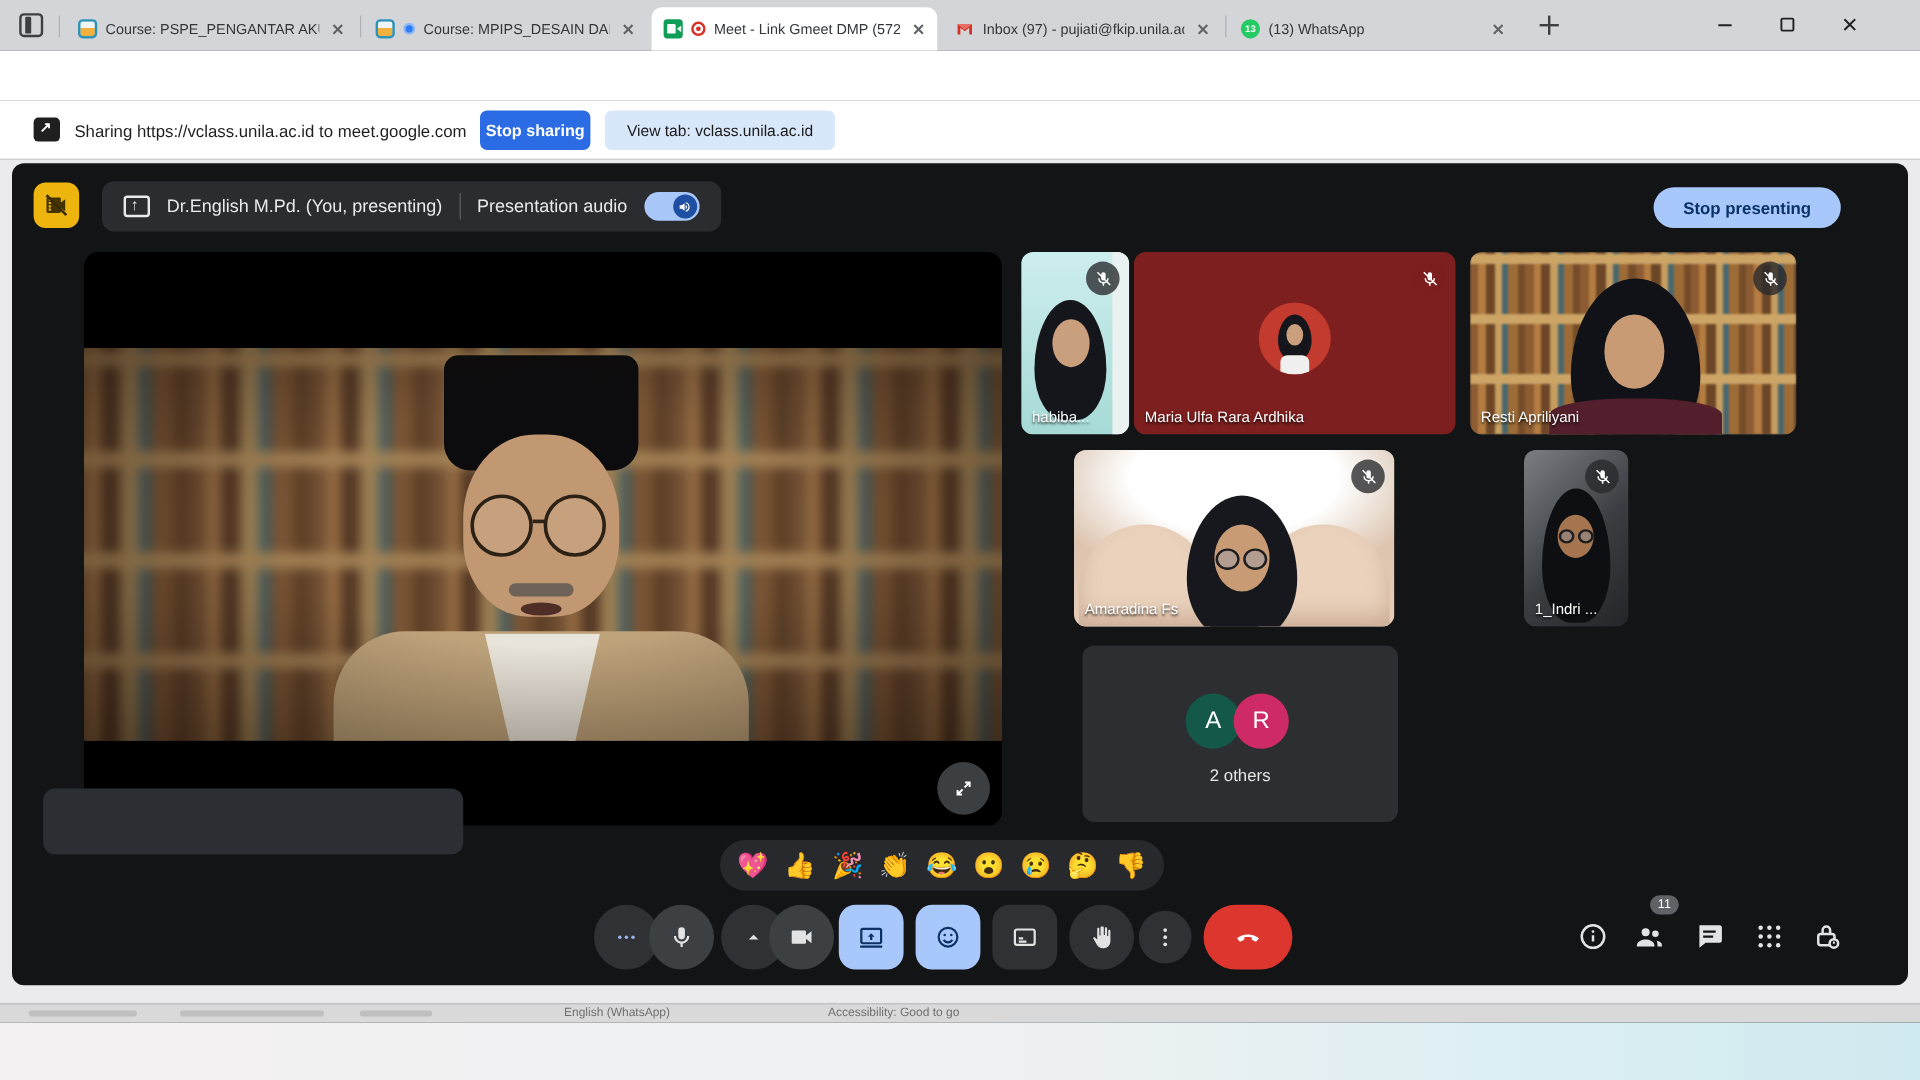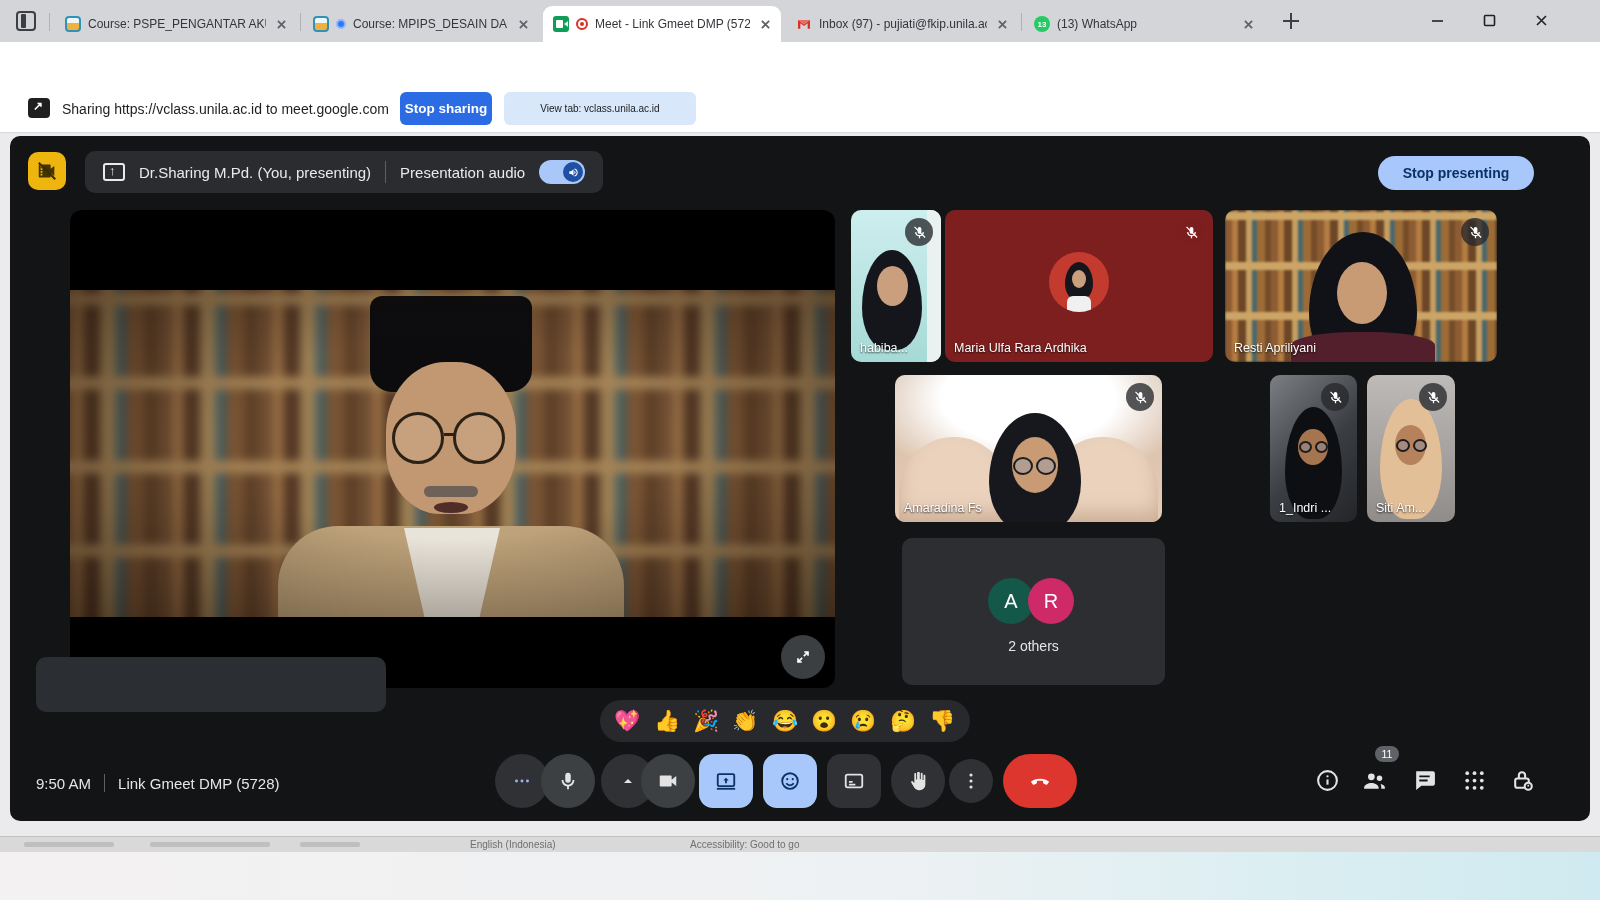--- a/index.html
+++ b/index.html
@@ -45,21 +45,21 @@
   .avatar24::before{content:"";position:absolute;left:7px;top:4px;width:10px;height:10px;border-radius:50%;background:#e8eaed}
   .avatar24::after{content:"";position:absolute;left:2px;top:15px;width:20px;height:12px;border-radius:50%;background:#e8eaed}
   .copilot{width:23px;height:23px;border-radius:50%;background:conic-gradient(#6ee7f5,#7c6ff0,#ef6db0,#f8c64a,#6ee7f5)}
 
   
   .banner{position:absolute;left:0;top:84px;width:1600px;height:49px;background:#fff;border-bottom:1px solid #d9d9d9;display:flex;align-items:center}
   .shareic{position:absolute;left:28px;top:98px;width:22px;height:20px;border-radius:4px;background:#1f1f1f}
   .shareic::after{content:"↗";position:absolute;left:5px;top:1px;color:#fff;font-size:12px;font-weight:bold}
   .bannertxt{position:absolute;left:62px;top:101px;font-size:14px;color:#1f1f1f}
   .btn-stop{position:absolute;left:400px;top:92px;width:92px;height:33px;border-radius:6px;background:#2b6be3;color:#fff;font-size:13.5px;font-weight:bold;display:flex;align-items:center;justify-content:center}
-  .btn-view{position:absolute;left:504px;top:92px;width:192px;height:33px;border-radius:6px;background:#d9e7fb;color:#1b1b1b;font-size:10px;display:flex;align-items:center;justify-content:center}
+  .btn-view{position:absolute;left:504px;top:92px;width:192px;height:33px;border-radius:6px;background:#d9e7fb;color:#1b1b1b;font-size:13px;display:flex;align-items:center;justify-content:center}
 
   
   .page{position:absolute;left:0;top:133px;width:1600px;height:703px;background:#ebebed}
   .meet{position:absolute;left:10px;top:3px;width:1580px;height:685px;background:#131416;border-radius:10px;overflow:hidden}
 
   .ybadge{position:absolute;left:18px;top:16px;width:38px;height:38px;border-radius:10px;background:#efb50f;display:flex;align-items:center;justify-content:center;color:#3a2d00}
   .ybadge svg{width:22px;height:22px}
   .toppill{position:absolute;left:75px;top:15px;height:42px;border-radius:10px;background:#2a2c2f;display:flex;align-items:center;gap:14px;padding:0 18px;color:#e8eaed;font-size:15px}
   .presic{width:22px;height:18px;border:2px solid #e8eaed;border-radius:3px;position:relative;flex:none}
   .presic::after{content:"↑";position:absolute;left:4px;top:-2px;font-size:13px;font-weight:bold;color:#e8eaed}
@@ -285,21 +285,21 @@
 
       <div class="ybadge">
         <svg viewBox="0 0 24 24">
             <path fill="currentColor" d="M4 5h11a1 1 0 0 1 1 1v3.5l4-3v11l-4-3V18a1 1 0 0 1-1 1H4a1 1 0 0 1-1-1V6a1 1 0 0 1 1-1z" opacity=".95"></path>
             <path stroke="#efb50f" stroke-width="2" d="M5 7h2M5 10h2M5 13h2M5 16h2"></path>
             <path stroke="currentColor" stroke-width="2.4" d="M3 3l18 18"></path>
           </svg>
       </div>
       <div class="toppill">
         <span class="presic"></span>
-        <span>Dr.Sharing M.Pd. (You, presenting)</span>
+        <span>Dr.English M.Pd. (You, presenting)</span>
         <span class="vsep"></span>
         <span>Presentation audio</span>
         <span class="tg">
             <i>
               <svg viewBox="0 0 24 24">
                 <path d="M3 9v6h4l5 4V5L7 9zm13.5 3a4.5 4.5 0 0 0-2.5-4v8a4.5 4.5 0 0 0 2.5-4zm-2.5-8.8v2.1a7 7 0 0 1 0 13.4v2.1a9 9 0 0 0 0-17.6z"></path>
               </svg>
             </i>
           </span>
       </div>
@@ -401,36 +401,20 @@
           </div>
         <div class="micoff">
             <svg viewBox="0 0 24 24">
               <path d="M12 14a3 3 0 0 0 3-3V6a3 3 0 0 0-6 0v5a3 3 0 0 0 3 3zm5-3a5 5 0 0 1-10 0H5a7 7 0 0 0 6 6.9V21h2v-3.1A7 7 0 0 0 19 11z"></path>
               <path stroke="#fff" stroke-width="2" d="M4 3l17 17"></path>
             </svg>
           </div>
         <div class="nm">1_Indri ...</div>
       </div>
 
-      <div class="vtile" style="left:1357px;top:239px;width:88px;height:147px">
-        <div class="bg bg-siti"></div>
-        <div class="hj" style="left:13px;top:24px;width:62px;height:120px;background:#e3bf97"></div>
-        <div class="fc" style="left:28px;top:50px;width:31px;height:40px;background:#b5825c"></div>
-        <div class="gl" style="left:29px;top:64px">
-            <i style="width:14px;height:13px"></i>
-            <i style="width:14px;height:13px"></i>
-          </div>
-        <div class="micoff">
-            <svg viewBox="0 0 24 24">
-              <path d="M12 14a3 3 0 0 0 3-3V6a3 3 0 0 0-6 0v5a3 3 0 0 0 3 3zm5-3a5 5 0 0 1-10 0H5a7 7 0 0 0 6 6.9V21h2v-3.1A7 7 0 0 0 19 11z"></path>
-              <path stroke="#fff" stroke-width="2" d="M4 3l17 17"></path>
-            </svg>
-          </div>
-        <div class="nm">Siti Am...</div>
-      </div>
 
       <div class="vtile" style="left:892px;top:402px;width:263px;height:147px">
         <div class="bg bg-others"></div>
         <div class="avc" style="left:86px;top:40px;width:46px;height:46px;background:#14584a">A</div>
         <div class="avc" style="left:126px;top:40px;width:46px;height:46px;background:#cd2a67">R</div>
         <div class="others-lbl">2 others</div>
       </div>
 
 
       <div class="ebar">
@@ -438,25 +422,20 @@
         <span>👍</span>
         <span>🎉</span>
         <span>👏</span>
         <span>😂</span>
         <span>😮</span>
         <span>😢</span>
         <span>🤔</span>
         <span>👎</span>
       </div>
 
-      <div class="meetclock">
-        <span>9:50 AM</span>
-        <span class="dv"></span>
-        <span>Link Gmeet DMP (5728)</span>
-      </div>
 
       <div class="cbtn" style="left:485px">
           <svg viewBox="0 0 24 24">
             <circle cx="6" cy="12" r="1.6" fill="#9ab4f0"></circle>
             <circle cx="12" cy="12" r="1.6" fill="#9ab4f0"></circle>
             <circle cx="18" cy="12" r="1.6" fill="#9ab4f0"></circle>
           </svg>
         </div>
       <div class="cbtn" style="left:531px;background:#3c4043">
           <svg viewBox="0 0 24 24">
@@ -545,21 +524,21 @@
             <circle cx="17.5" cy="17.5" r="3.4" fill="#131416" stroke="currentColor"></circle>
             <path d="M17.5 16v1.8" stroke-width="1.6"></path>
           </svg></div>
     </div>
   </div>
 
   <div class="statusstrip">
     <div class="smudge" style="left:24px;width:90px"></div>
     <div class="smudge" style="left:150px;width:120px"></div>
     <div class="smudge" style="left:300px;width:60px"></div>
-    <span style="position:absolute;left:470px;top:2px">English (Indonesia)</span>
+    <span style="position:absolute;left:470px;top:2px">English (WhatsApp)</span>
     <span style="position:absolute;left:690px;top:2px">Accessibility: Good to go</span>
   </div>
 
   <div class="taskbar">
     
 
     
     
     
     

